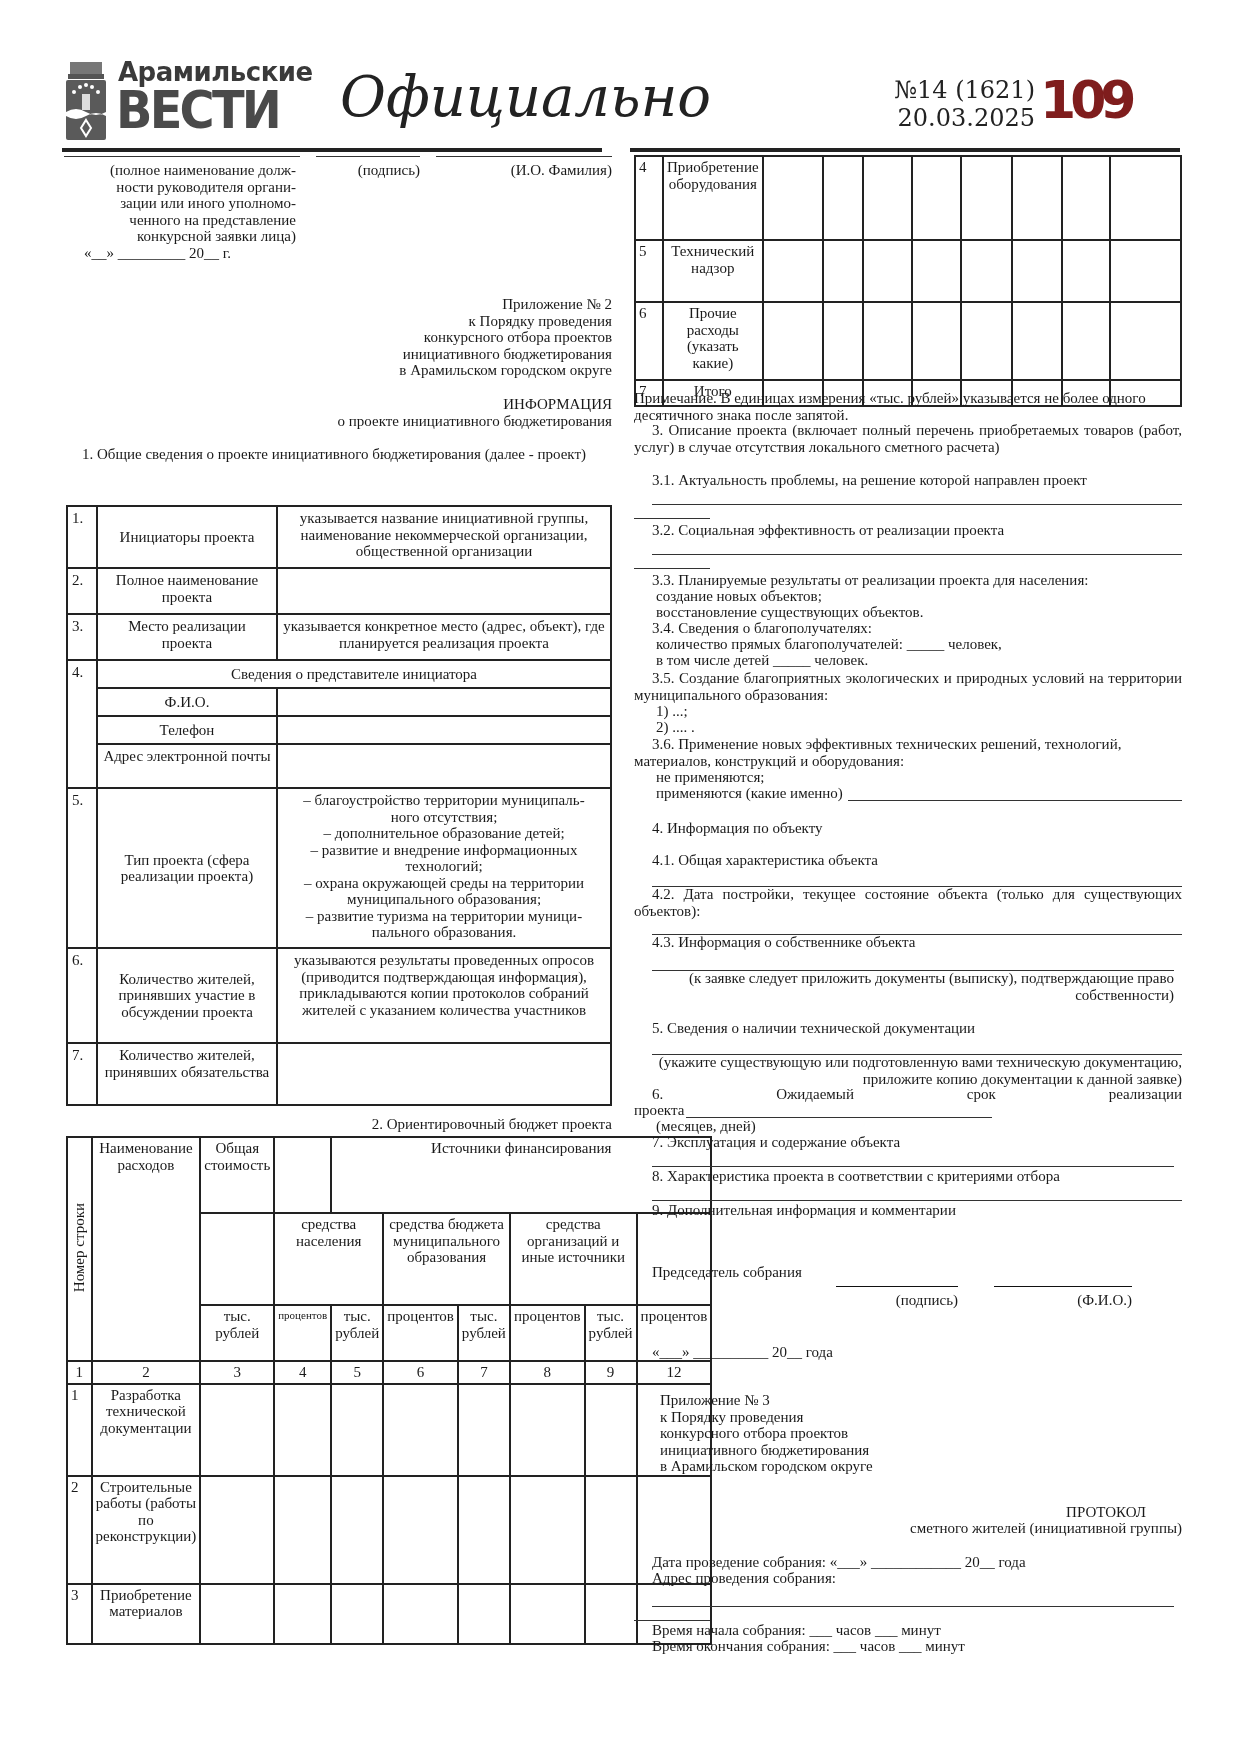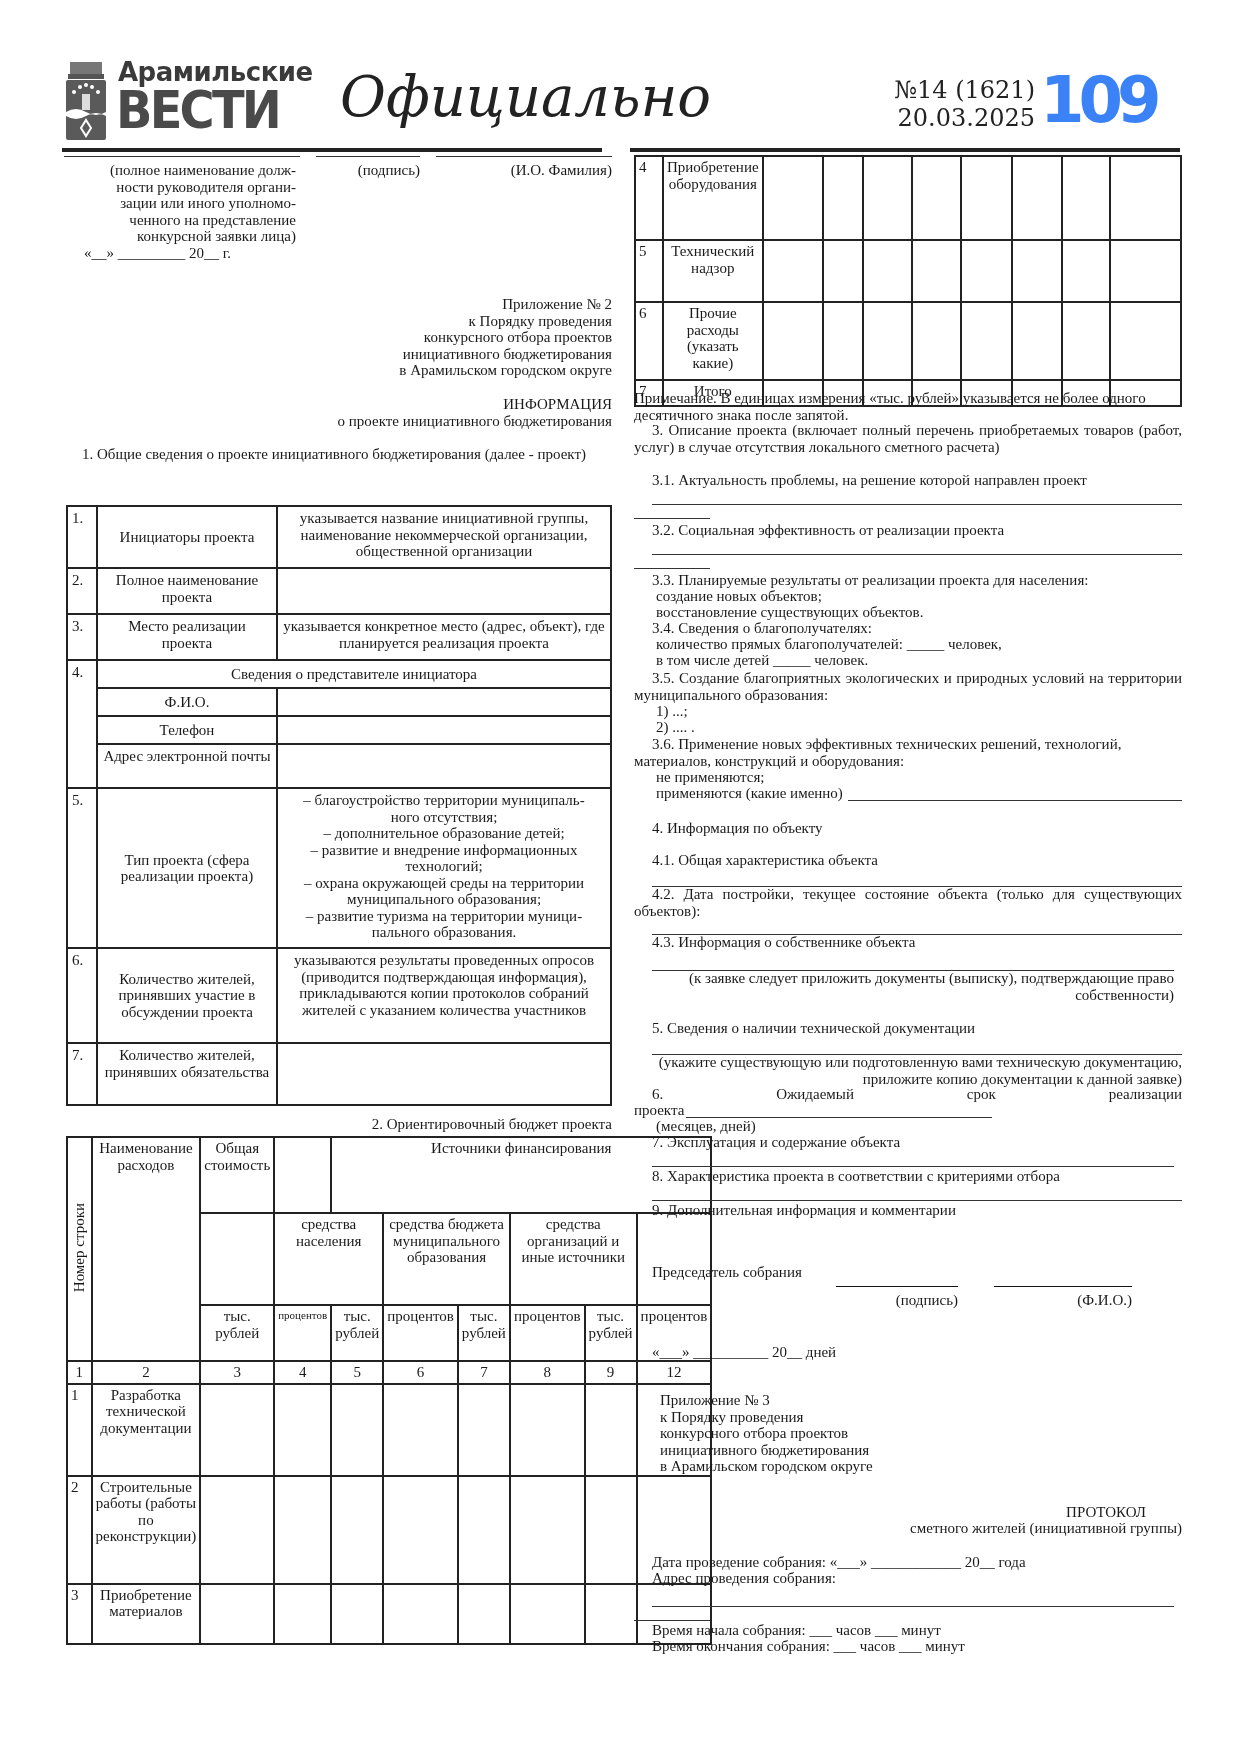--- a/index.html
+++ b/index.html
@@ -5,21 +5,21 @@
   html, body { margin:0; padding:0; background:#ffffff; }
   body { width:1241px; height:1754px; position:relative; overflow:hidden;
          font-family:"Liberation Serif", "DejaVu Serif", serif; color:#1a1a1a; font-size:15px; line-height:16.5px; }
   .abs { position:absolute; }
   
   .logo-emblem { left:64px; top:60px; width:44px; height:82px; }
   .logo-top { left:118px; top:58px; font-family:"DejaVu Sans", sans-serif; font-size:26px; font-weight:bold; color:#3a3a3a; letter-spacing:-0.5px; line-height:28px; }
   .logo-main { left:116px; top:84px; font-family:"DejaVu Sans", sans-serif; font-size:52px; font-weight:bold; color:#4a4a4a; letter-spacing:-3px; line-height:52px; transform:scaleX(0.92); transform-origin:left; }
   .section-title { left:340px; top:62px; font-family:"DejaVu Serif", serif; font-style:italic; font-size:56px; color:#222; line-height:70px; }
   .issue { right:206px; top:76px; text-align:right; font-family:"DejaVu Serif", serif; font-size:24px; line-height:28px; color:#222; }
-  .page-num { left:1040px; top:60px; font-family:"DejaVu Sans", sans-serif; font-weight:bold; font-size:64px; letter-spacing:-6px; line-height:80px; color:#3b82f6; }
+  .page-num { left:1040px; top:60px; font-family:"DejaVu Sans", sans-serif; font-weight:bold; font-size:52px; letter-spacing:-6px; line-height:80px; color:#7f1d1d; }
   .rule-left { left:62px; top:148px; width:540px; height:4px; background:#222; }
   .rule-right { left:630px; top:148px; width:550px; height:4px; background:#222; }
 
   
   .sig-line { position:absolute; height:1px; background:#333; }
   .c { text-align:right; }
   .r { text-align:right; }
 
   table.form { position:absolute; border-collapse:collapse; font-size:15px; line-height:16.5px; }
   table.form td { border:2px solid #222; vertical-align:top; text-align:center; padding:3px 4px; }
@@ -351,21 +351,21 @@
 <div class="sig-line" style="left:652px;top:1166px;width:522px;"></div>
 <div class="abs" style="left:652px;top:1168px;">8. Характеристика проекта в соответствии с критериями отбора</div>
 <div class="sig-line" style="left:652px;top:1200px;width:530px;"></div>
 <div class="abs" style="left:652px;top:1202px;">9. Дополнительная информация и комментарии</div>
 
 <div class="abs" style="left:652px;top:1264px;">Председатель собрания</div>
 <div class="sig-line" style="left:836px;top:1286px;width:122px;background:#111;"></div>
 <div class="sig-line" style="left:994px;top:1286px;width:138px;background:#111;"></div>
 <div class="abs c" style="left:836px;top:1292px;width:122px;">(подпись)</div>
 <div class="abs c" style="left:994px;top:1292px;width:138px;">(Ф.И.О.)</div>
-<div class="abs" style="left:652px;top:1344px;">«___» __________ 20__ дней</div>
+<div class="abs" style="left:652px;top:1344px;">«___» __________ 20__ года</div>
 
 <div class="abs" style="left:652px;top:1392px;margin-left:8px;">
   <div>Приложение № 3</div>
   <div>к Порядку проведения</div>
   <div>конкурсного отбора проектов</div>
   <div>инициативного бюджетирования</div>
   <div>в Арамильском городском округе</div>
 </div>
 <div class="abs c" style="left:598px;top:1504px;width:548px;">ПРОТОКОЛ</div>
 <div class="abs c" style="left:634px;top:1520px;width:548px;">сметного жителей (инициативной группы)</div>

